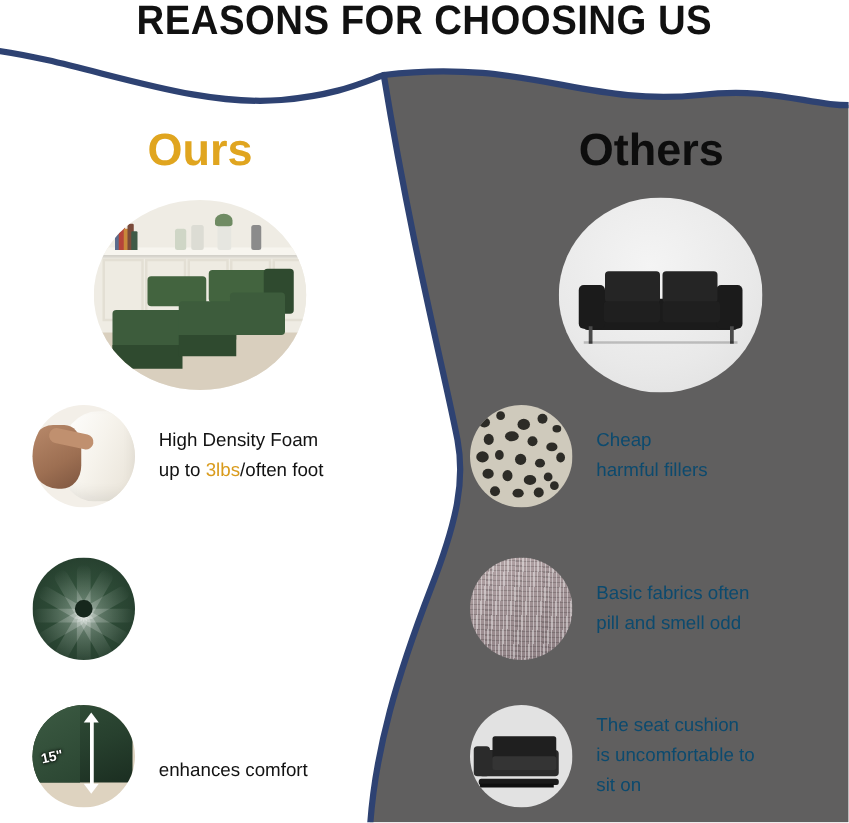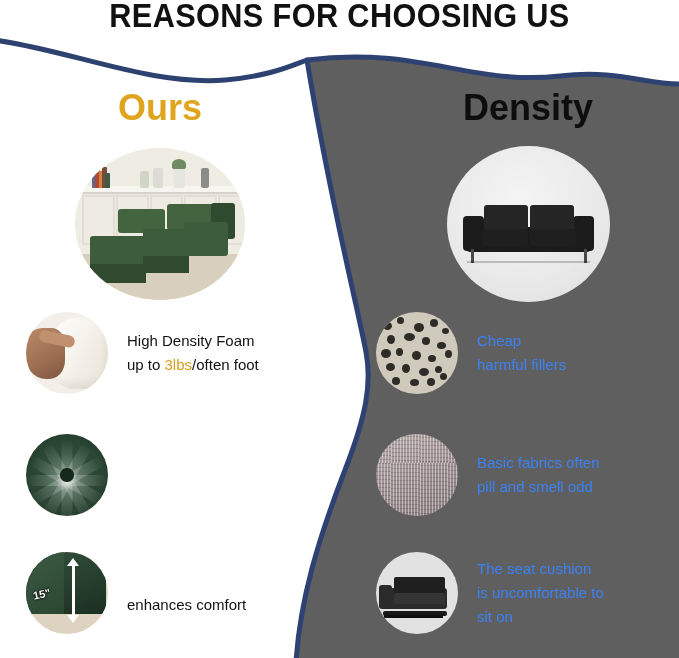--- a/index.html
+++ b/index.html
@@ -39,21 +39,21 @@
     letter-spacing: 0.4px;
     color: #111111;
     transform: scaleX(0.93);
     transform-origin: 50% 0;
     white-space: nowrap;
   }
 
   
   .col {
     position: absolute;
-    top: 4px;
+    top: 16px;
     height: 587px;
   }
   .col-ours   { left: 0;     width: 330px; }
   .col-others { left: 330px; width: 349px; }
 
   .col-heading {
     position: absolute;
     font-weight: 700;
     line-height: 1;
     white-space: nowrap;
@@ -104,21 +104,21 @@
   .f-l3 { left: 26px; top: 548px; }
   .f-l1 .thumb, .f-l2 .thumb, .f-l3 .thumb { width: 82px; height: 82px; }
   .f-l1 .ftext, .f-l2 .ftext, .f-l3 .ftext { margin-left: 19px; }
   .f-l2 .ftext { line-height: 25px; }
 
   
   .f-r1 { left: 376px; top: 308px; }
   .f-r2 { left: 376px; top: 430px; }
   .f-r3 { left: 376px; top: 548px; justify-content: center; }
   .f-r1 .thumb, .f-r2 .thumb, .f-r3 .thumb { width: 82px; height: 82px; }
-  .f-r1 .ftext, .f-r2 .ftext, .f-r3 .ftext { margin-left: 19px; color: #3b82f6; }
+  .f-r1 .ftext, .f-r2 .ftext, .f-r3 .ftext { margin-left: 19px; color: #0c4a6e; }
 
   
   .art { position: absolute; inset: 0; }
 
   
   .room-wall { position:absolute; inset:0; background:#efece4; }
   .room-shelfboard { position:absolute; left:2%; top:25%; width:96%; height:6px; background:#f7f5ef; box-shadow:0 2px 2px rgba(0,0,0,.12); }
   .room-panel { position:absolute; top:31%; width:17%; height:30%; border:2px solid #e3dfd4; background:#eeebe2; }
   .room-floor { position:absolute; left:0; bottom:0; width:100%; height:30%; background:#d9cfbe; }
   .book { position:absolute; bottom:0; width:5px; border-radius:1px 1px 0 0; }
@@ -303,21 +303,21 @@
           <div class="erg-label">15"</div>
         </div>
       </div>
       <div class="ftext"><span>
 enhances comfort</span></div>
     </div>
   </div>
 
   <div class="col col-others">
 
-    <div class="col-heading others" style="left:133px;">Density</div>
+    <div class="col-heading others" style="left:133px;">Others</div>
 
     <div class="hero hero-others" style="left:117px;">
       <div class="art">
         <div class="studio-bg"></div>
         <div class="bs-body" style="left:12%;top:52%;width:76%;height:16%;"></div>
         <div class="bs-body" style="left:10%;top:45%;width:13%;height:22%;border-radius:4px;"></div>
         <div class="bs-body" style="left:77%;top:45%;width:13%;height:22%;border-radius:4px;"></div>
         <div class="bs-cush" style="left:23%;top:38%;width:27%;height:16%;"></div>
         <div class="bs-cush" style="left:51%;top:38%;width:27%;height:16%;"></div>
         <div class="bs-cush" style="left:22%;top:53%;width:28%;height:11%;background:#1f1f1f;"></div>

